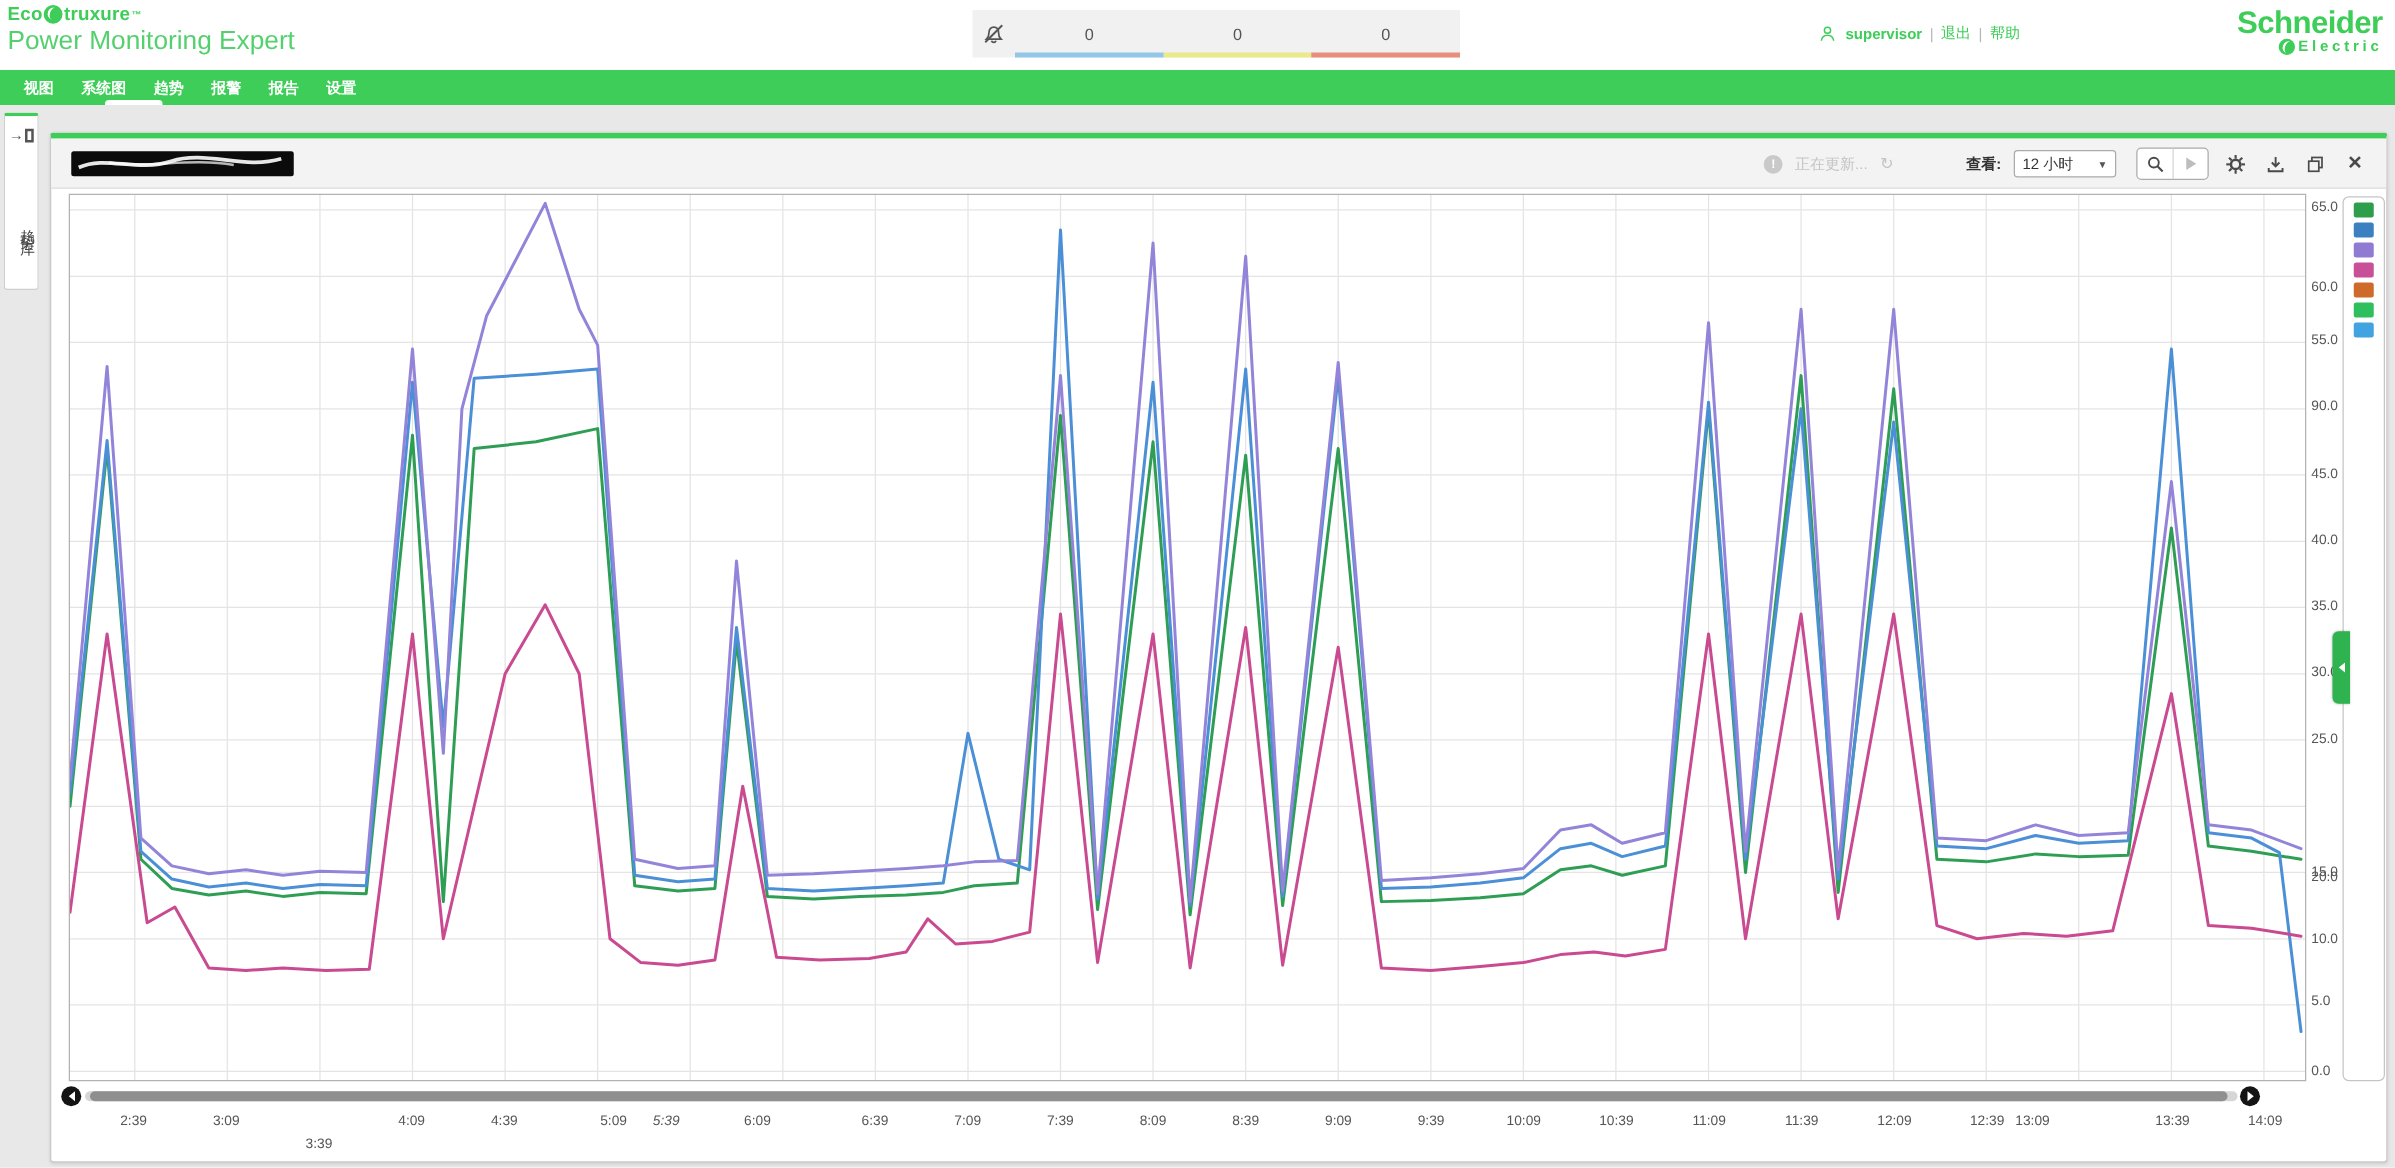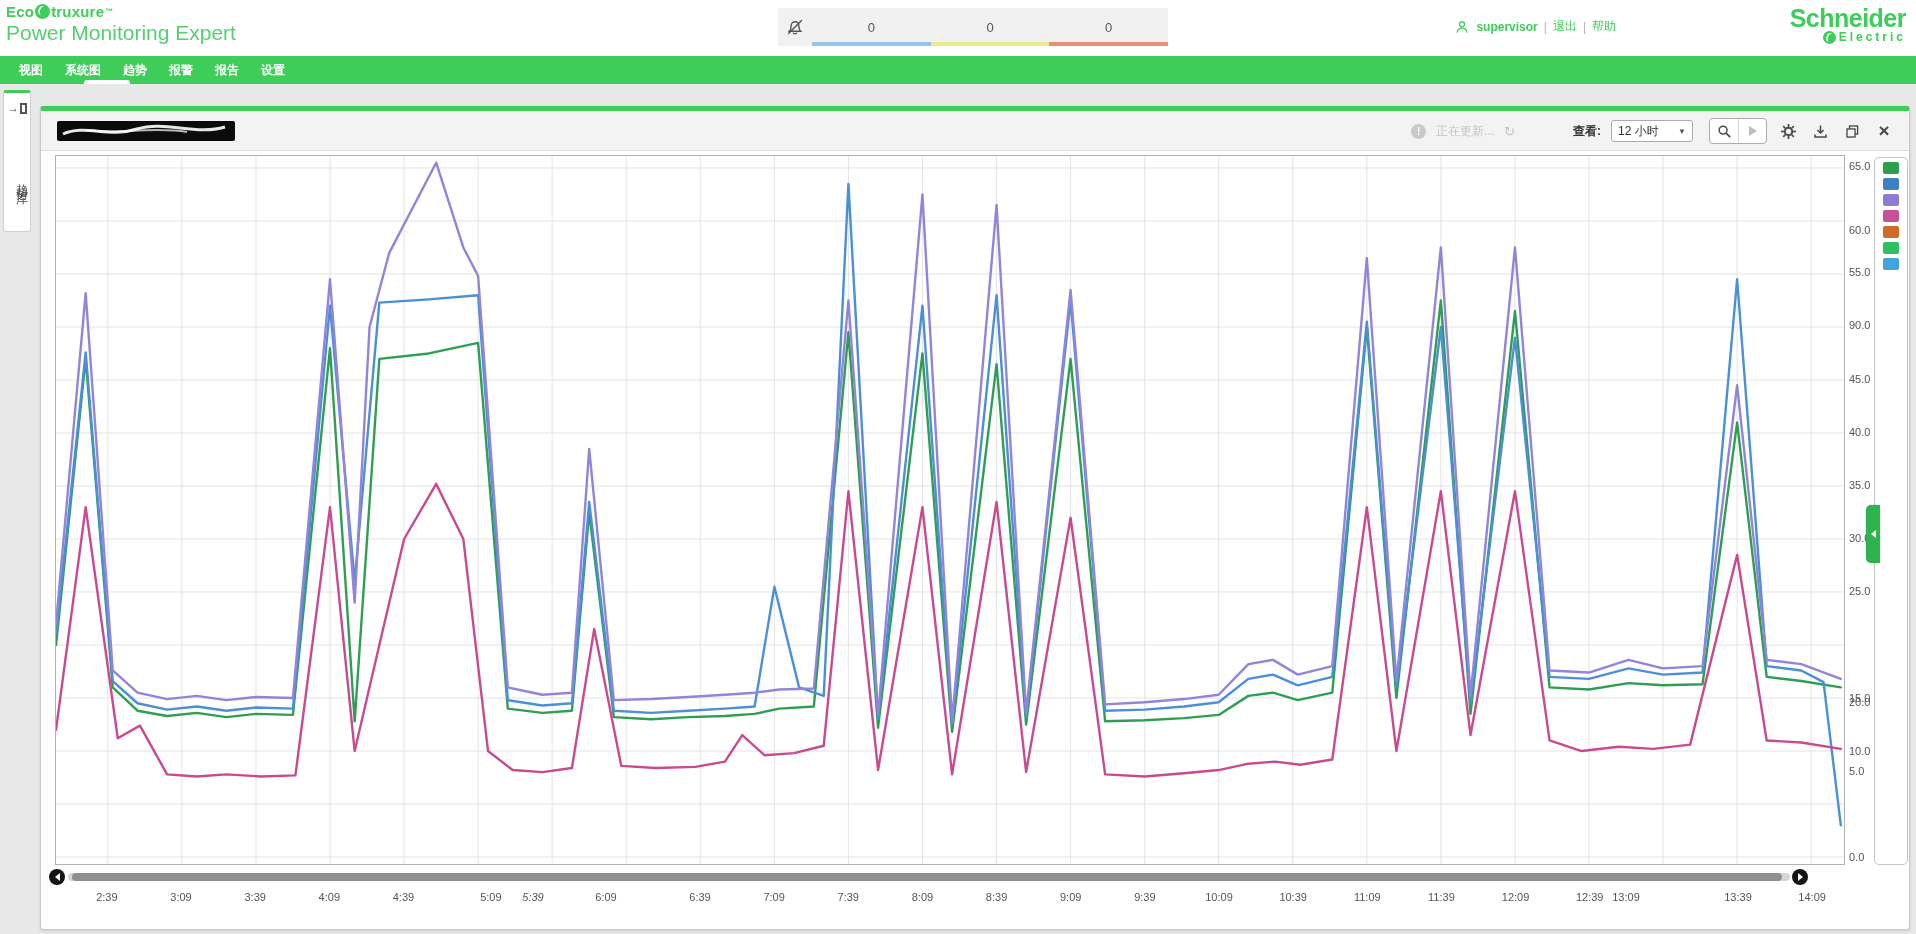--- a/index.html
+++ b/index.html
@@ -257,38 +257,38 @@
         <line y1="0" y2="710" x1="1683.0" x2="1683.0" stroke="#e4e4e4" stroke-width="1"></line>
         <line y1="0" y2="710" x1="1757.1" x2="1757.1" stroke="#e4e4e4" stroke-width="1"></line>
         <polyline points="0.0,490.4 29.7,203.4 56.8,532.9 81.6,556.3 111.2,561.6 140.9,558.4 170.5,562.7 200.2,559.5 237.2,560.5 274.3,192.7 299.0,566.9 323.7,203.4 373.2,198.0 422.6,187.4 452.3,554.2 486.9,558.4 516.5,556.3 533.8,357.5 558.5,562.7 595.6,564.8 632.7,562.7 669.7,561.6 699.4,559.5 724.1,554.2 758.7,552.0 793.3,176.8 823.0,573.3 867.4,198.0 897.1,577.5 941.6,208.7 971.2,570.1 1015.7,203.4 1050.3,566.9 1089.9,565.9 1129.4,563.7 1164.0,560.5 1193.7,541.4 1218.4,538.2 1243.1,545.7 1277.7,538.2 1312.3,171.5 1341.9,543.5 1386.4,144.9 1416.1,559.5 1460.6,155.5 1495.2,532.9 1534.7,535.0 1574.3,528.6 1608.8,530.8 1648.4,529.7 1683.0,267.1 1712.6,522.3 1747.2,526.5 1786.8,532.9" fill="none" stroke="#2f9e55" stroke-width="2.4" stroke-linejoin="round" stroke-linecap="round"></polyline>
         <polyline points="0.0,479.7 29.7,197.0 56.8,526.5 81.6,548.8 111.2,555.2 140.9,552.0 170.5,556.3 200.2,553.1 237.2,554.2 274.3,150.2 299.0,426.6 323.7,147.0 373.2,143.8 422.6,139.6 452.3,545.7 486.9,551.0 516.5,548.8 533.8,346.9 558.5,556.3 595.6,558.4 632.7,556.3 669.7,554.2 699.4,552.0 719.2,431.9 743.9,532.9 768.6,541.4 793.3,28.0 823.0,564.8 867.4,150.2 897.1,570.1 941.6,139.6 971.2,562.7 1015.7,144.9 1050.3,556.3 1089.9,555.2 1129.4,552.0 1164.0,547.8 1193.7,524.4 1218.4,520.1 1243.1,530.8 1277.7,522.3 1312.3,166.2 1341.9,532.9 1386.4,171.5 1416.1,548.8 1460.6,182.1 1495.2,522.3 1534.7,524.4 1574.3,513.8 1608.8,520.1 1648.4,518.0 1683.0,123.6 1712.6,511.6 1747.2,515.9 1769.5,527.6 1786.8,671.1" fill="none" stroke="#4b90d6" stroke-width="2.4" stroke-linejoin="round" stroke-linecap="round"></polyline>
         <polyline points="0.0,469.1 29.7,137.5 56.8,515.9 81.6,538.2 111.2,544.6 140.9,541.4 170.5,545.7 200.2,542.5 237.2,543.5 274.3,123.6 299.0,447.9 313.9,171.5 333.6,97.1 380.6,6.7 407.8,91.7 422.6,120.4 452.3,532.9 486.9,540.3 516.5,538.2 533.8,293.7 558.5,545.7 595.6,544.6 632.7,542.5 669.7,540.3 699.4,538.2 724.1,535.0 758.7,534.0 793.3,144.9 823.0,560.5 867.4,38.6 897.1,566.9 941.6,49.2 971.2,558.4 1015.7,134.3 1050.3,549.9 1089.9,547.8 1129.4,544.6 1164.0,540.3 1193.7,509.5 1218.4,505.3 1243.1,520.1 1277.7,511.6 1312.3,102.4 1341.9,526.5 1386.4,91.7 1416.1,541.4 1460.6,91.7 1495.2,515.9 1534.7,518.0 1574.3,505.3 1608.8,513.8 1648.4,511.6 1683.0,229.9 1712.6,505.3 1747.2,509.5 1786.8,524.4" fill="none" stroke="#9384da" stroke-width="2.4" stroke-linejoin="round" stroke-linecap="round"></polyline>
         <polyline points="0.0,575.4 29.7,352.2 61.8,583.9 84.0,571.2 111.2,620.1 140.9,622.2 170.5,620.1 205.1,622.2 239.7,621.1 274.3,352.2 299.0,596.7 323.7,490.4 348.5,384.1 380.6,328.8 407.8,384.1 432.5,596.7 457.2,615.8 486.9,617.9 516.5,613.7 538.8,474.4 565.9,611.6 600.5,613.7 640.1,612.6 669.7,607.3 687.0,580.7 709.3,600.9 738.9,598.8 768.6,591.4 793.3,336.2 823.0,615.8 867.4,352.2 897.1,620.1 941.6,346.9 971.2,617.9 1015.7,362.8 1050.3,620.1 1089.9,622.2 1129.4,619.0 1164.0,615.8 1193.7,609.4 1220.8,607.3 1245.6,610.5 1277.7,605.2 1312.3,352.2 1341.9,596.7 1386.4,336.2 1416.1,580.7 1460.6,336.2 1495.2,586.1 1527.3,596.7 1564.4,592.4 1599.0,594.6 1636.0,590.3 1683.0,400.0 1712.6,586.1 1747.2,588.2 1786.8,594.6" fill="none" stroke="#c94a90" stroke-width="2.4" stroke-linejoin="round" stroke-linecap="round"></polyline>
       </svg>
   </div>
   <div id="y-labels">
       <span class="y-tick" style="top: 850.984px;">0.0</span>
-      <span class="y-tick" style="top: 765px;">5.0</span>
+      <span class="y-tick" style="top: 795px;">5.0</span>
       <span class="y-tick" style="top: 744.681px;">10.0</span>
       <span class="y-tick" style="top: 691.529px;">15.0</span>
       <span class="y-tick" style="top: 673px; margin-top: 23px;">20.0</span>
       <span class="y-tick" style="top: 585.226px;">25.0</span>
       <span class="y-tick" style="top: 532.074px;">30.0</span>
       <span class="y-tick" style="top: 478.922px;">35.0</span>
       <span class="y-tick" style="top: 425.771px;">40.0</span>
       <span class="y-tick" style="top: 372.619px;">45.0</span>
       <span class="y-tick" style="top: 319.467px;">90.0</span>
       <span class="y-tick" style="top: 266.316px;">55.0</span>
       <span class="y-tick" style="top: 208px; margin-top: 16px;">60.0</span>
       <span class="y-tick" style="top: 160.012px;">65.0</span>
     </div>
   <div id="x-labels">
       <span class="x-tick" style="left: 82.8984px;">2:39</span>
       <span class="x-tick" style="left: 157.039px;">3:09</span>
-      <span class="x-tick" style="left: 231.179px;">3:39</span>
+      <span class="x-tick" style="left: 231.179px; margin-top: 18px;">3:39</span>
       <span class="x-tick" style="left: 305.32px;">4:09</span>
       <span class="x-tick" style="left: 379.461px;">4:39</span>
       <span class="x-tick" style="left: 453.601px; text-align: right;">5:09</span>
       <span class="x-tick" style="left: 509px; font-style: italic;">5:39</span>
       <span class="x-tick" style="left: 582px;">6:09</span>
       <span class="x-tick" style="left: 676.023px;">6:39</span>
       <span class="x-tick" style="left: 750.163px;">7:09</span>
       <span class="x-tick" style="left: 824.304px;">7:39</span>
       <span class="x-tick" style="left: 898.444px;">8:09</span>
       <span class="x-tick" style="left: 972.585px;">8:39</span>

